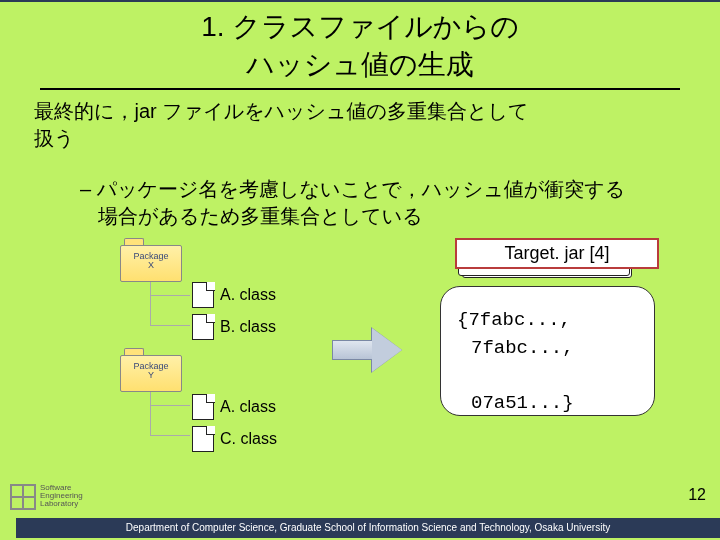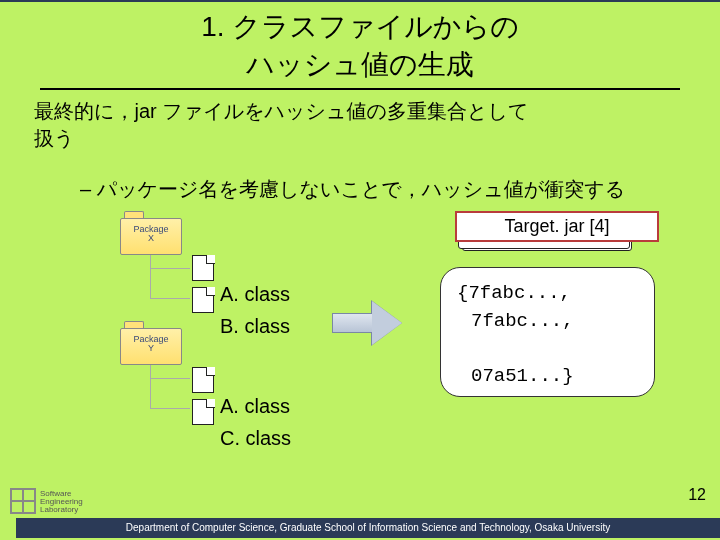--- a/index.html
+++ b/index.html
@@ -41,21 +41,21 @@
     content: ""; position: absolute; right: -1.5px; top: -1.5px;
     width: 8px; height: 8px; background: #fff;
     border-left: 1.5px solid #222; border-bottom: 1.5px solid #222;
   }
   .file-icon::after {
     content: ""; position: absolute; right: -1.5px; top: -1.5px;
     border-style: solid; border-width: 0 8px 8px 0;
     border-color: transparent #fff transparent transparent;
   }
   .file-label {
-    position: absolute; font-size: 20px; color: #000; margin-top: 24px;
+    position: absolute; font-size: 16px; color: #000;
   }
   .connector {
     position: absolute; border-left: 1px solid #aaa; border-bottom: 1px solid #aaa;
   }
   .arrow {
     position: absolute; width: 70px; height: 44px;
   }
   .arrow .shaft {
     position: absolute; left: 0; top: 12px; width: 40px; height: 20px;
     background: linear-gradient(#dfe6ef, #b8c4d6);
@@ -76,37 +76,37 @@
     font-size: 16px;
   }
   .target-title {
     position: absolute; left: 455px; top: 0; width: 204px;
     border: 2px solid #b93c3c; background: #fff; text-align: center;
     font-size: 18px; padding: 3px 0;
   }
   .hash-box {
     position: absolute; left: 440px; top: 48px; width: 215px; height: 130px;
     border: 1.5px solid #333; border-radius: 20px; background: #fff;
-    padding: 12px 12px 8px 16px; font-family: "Courier New", monospace;
-    font-size: 19px; line-height: 1.45; margin-top: 8px;
+    padding: 20px 12px 8px 16px; font-family: "Courier New", monospace;
+    font-size: 19px; line-height: 1.45;
   }
   .targetjar {
     position: absolute; font-size: 20px; font-weight: 700;
   }
   .slide-num {
     position: absolute; right: 14px; bottom: 36px; font-size: 16px;
   }
   .footer {
     position: absolute; left: 16px; right: 0; bottom: 2px; height: 20px;
     background: #2b3a57; color: #fff; font-size: 10px; text-align: center;
     line-height: 20px;
   }
   .logo {
     position: absolute; left: 10px; bottom: 26px; width: 120px; height: 30px;
-    display: flex; align-items: flex-end; gap: 4px;
+    display: flex; align-items: flex-start; gap: 4px;
   }
   .logo .mark {
     width: 26px; height: 26px; border: 1px solid #888;
     display: grid; grid-template-columns: 1fr 1fr; grid-template-rows: 1fr 1fr;
   }
   .logo .mark div { border: 0.5px solid #888; }
   .logo .txt { font-size: 8px; color: #555; line-height: 1.0; }
 </style>
 </head>
 <body>
@@ -117,20 +117,21 @@
     <span>1. クラスファイルからの</span><br>
     <span>ハッシュ値の生成</span>
   </div>
   <hr class="title-rule">
 
   <div class="body">
     <div> 最終的に，jar ファイルをハッシュ値の多重集合として</div>
     <div>扱う</div>
     <div class="bullet-sub">
       <div>– パッケージ名を考慮しないことで，ハッシュ値が衝突する</div>
+      <div style="padding-left:18px">場合があるため多重集合としている</div>
     </div>
   </div>
 
   <div class="diagram">
 
     <div class="folder" style="left:120px; top:0;">
       <div class="tab"></div>
         <div class="body-f"></div>
       <div class="label" style="white-space:pre-line">Package
 X</div>

